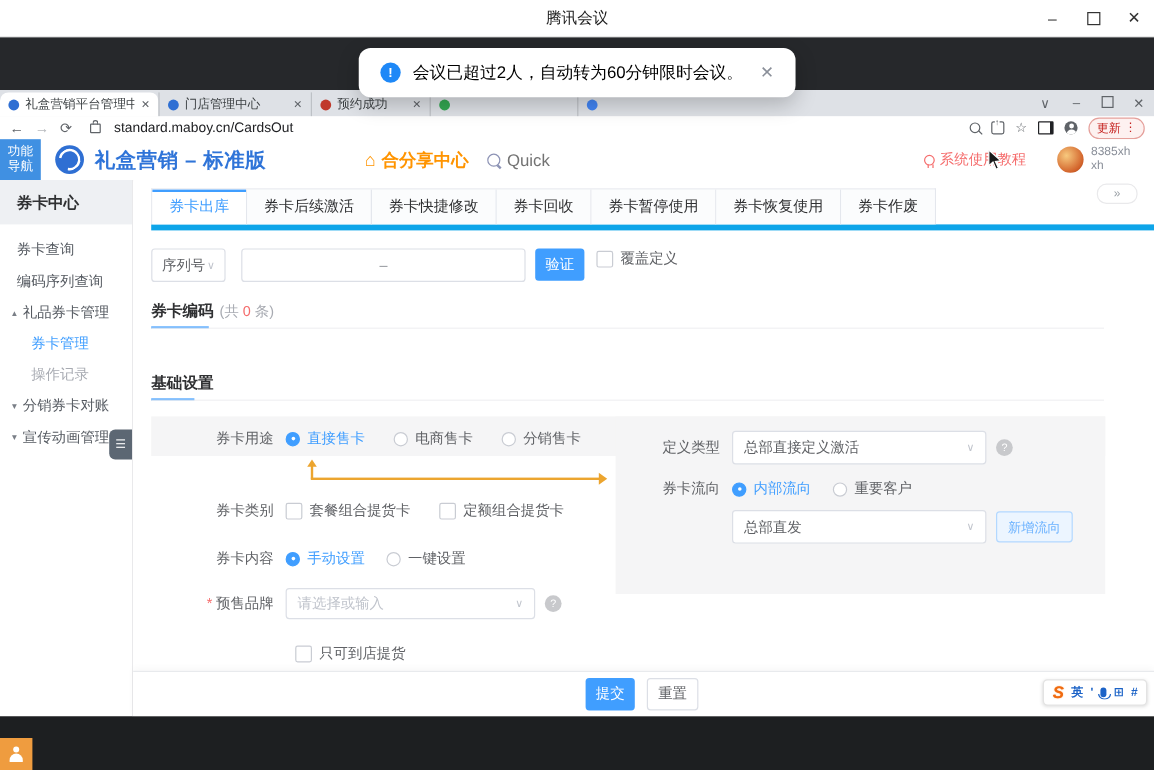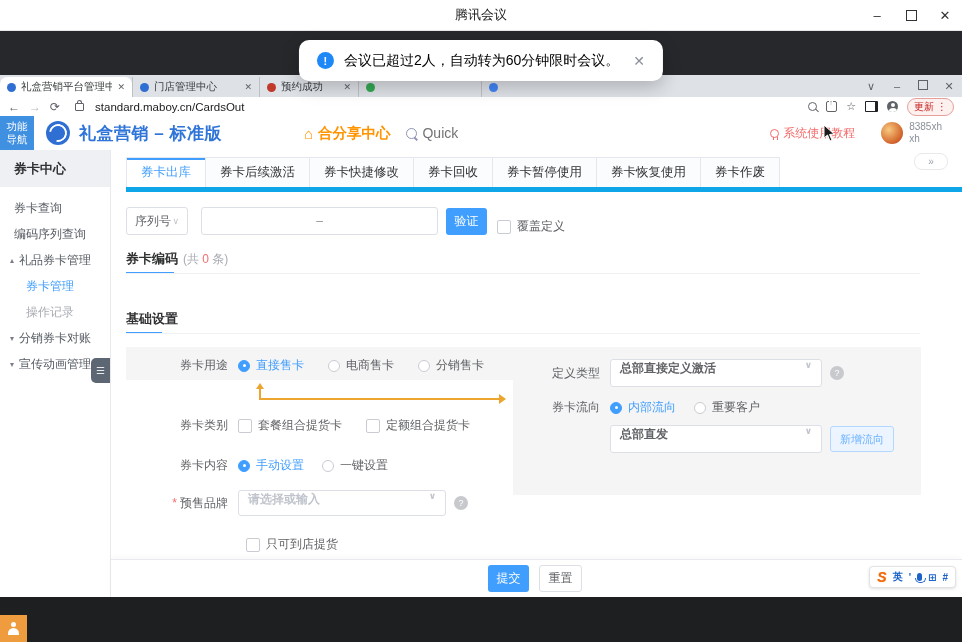--- a/index.html
+++ b/index.html
@@ -84,21 +84,21 @@
   
   .mtabs-row{position:absolute;top:7px;left:15px;right:0;height:30px;border-bottom:5px solid #0ea5e9;}
   .mtabs{display:inline-flex;border:1px solid #e4e7ed;border-bottom:none;height:29px;}
   .mtab{display:flex;align-items:center;padding:0 14px;font-size:12.5px;color:#303133;background:#fbfcfd;border-right:1px solid #e4e7ed;position:relative;}
   .mtab:last-child{border-right:none;}
   .mtab.active{background:#fff;color:#409eff;}
   .mtab.active:before{content:"";position:absolute;top:0;left:0;right:0;height:2px;background:#409eff;}
   .expand-pill{position:absolute;top:3px;right:14px;width:32px;height:15px;border:1px solid #e9e9eb;border-radius:8px;display:flex;align-items:center;justify-content:center;color:#9aa0a6;font-size:10px;}
 
   
-  .search-row{position:absolute;top:57px;left:15px;display:flex;align-items:flex-end;}
+  .search-row{position:absolute;top:57px;left:15px;display:flex;align-items:flex-start;}
   .mini-select{width:62px;height:28px;border:1px solid #dcdfe6;border-radius:3px;display:flex;align-items:center;padding:0 8px;font-size:12px;color:#606266;box-sizing:border-box;}
   .mini-select .chev{margin-left:auto;color:#c0c4cc;font-size:9px;}
   .range-input{margin-left:13px;width:237px;height:28px;border:1px solid #dcdfe6;border-radius:3px;text-align:center;font-size:12px;color:#909399;box-sizing:border-box;font-family:inherit;}
   .verify-btn{margin-left:8px;width:41px;height:27px;background:#409eff;color:#fff;border:none;border-radius:3px;font-size:12px;font-family:inherit;}
   .cb{width:12px;height:12px;border:1px solid #c9ccd3;border-radius:2px;background:#fff;flex:none;}
   .ovr{display:flex;align-items:center;gap:6px;margin-left:10px;font-size:12px;color:#606266;}
 
   
   .sec{position:absolute;left:15px;display:flex;align-items:baseline;gap:5px;}
   .sec .st{font-size:13px;font-weight:bold;color:#303133;}
@@ -111,21 +111,21 @@
   .form-zone{position:absolute;top:197px;left:0;right:0;height:215px;}
   .gray-strip{position:absolute;top:0;left:15px;width:795px;height:33px;background:#f5f5f6;}
   .gray-panel{position:absolute;top:0;left:402px;width:408px;height:148px;background:#f5f5f6;}
   .frow{position:absolute;left:25px;display:flex;align-items:center;font-size:12px;color:#606266;}
   .flabel{width:92px;text-align:right;margin-right:10px;flex:none;}
   .radio{width:12px;height:12px;border:1px solid #c9ccd3;border-radius:50%;background:#fff;box-sizing:border-box;flex:none;}
   .radio.on{background:#409eff;border-color:#409eff;position:relative;}
   .radio.on:after{content:"";position:absolute;left:3.5px;top:3.5px;width:3px;height:3px;border-radius:50%;background:#fff;}
   .opt{display:flex;align-items:center;gap:6px;margin-right:24px;}
   .opt .ol.on{color:#409eff;}
-  .fselect{height:28px;border:1px solid #dcdfe6;border-radius:3px;background:#fff;display:flex;align-items:flex-start;padding:0 9px;font-size:12px;color:#606266;box-sizing:border-box;font-weight:bold;}
+  .fselect{height:28px;border:1px solid #dcdfe6;border-radius:3px;background:#fff;display:flex;align-items:center;padding:0 9px;font-size:12px;color:#606266;box-sizing:border-box;}
   .fselect .chev{margin-left:auto;color:#c0c4cc;font-size:9px;}
   .fselect .ph{color:#c0c4cc;}
   .qmark{width:14px;height:14px;border-radius:50%;background:#c8c9cc;color:#fff;font-size:9px;display:flex;align-items:center;justify-content:center;margin-left:8px;flex:none;}
   .req{color:#f56c6c;margin-right:3px;}
   .prow{position:absolute;left:437px;display:flex;align-items:center;font-size:12px;color:#606266;}
   .plabel{width:52px;text-align:right;margin-right:10px;flex:none;}
   .addflow-btn{margin-left:8px;height:24px;padding:0 9px;background:#ecf5ff;border:1px solid #b3d8ff;color:#6cb2ff;border-radius:3px;font-size:11px;display:flex;align-items:center;}
   
   .arr-v{position:absolute;left:148px;top:38px;width:2px;height:14px;background:#eca52f;}
   .arr-v:before{content:"";position:absolute;top:-6px;left:-3px;border:4px solid transparent;border-bottom:6px solid #eca52f;}

